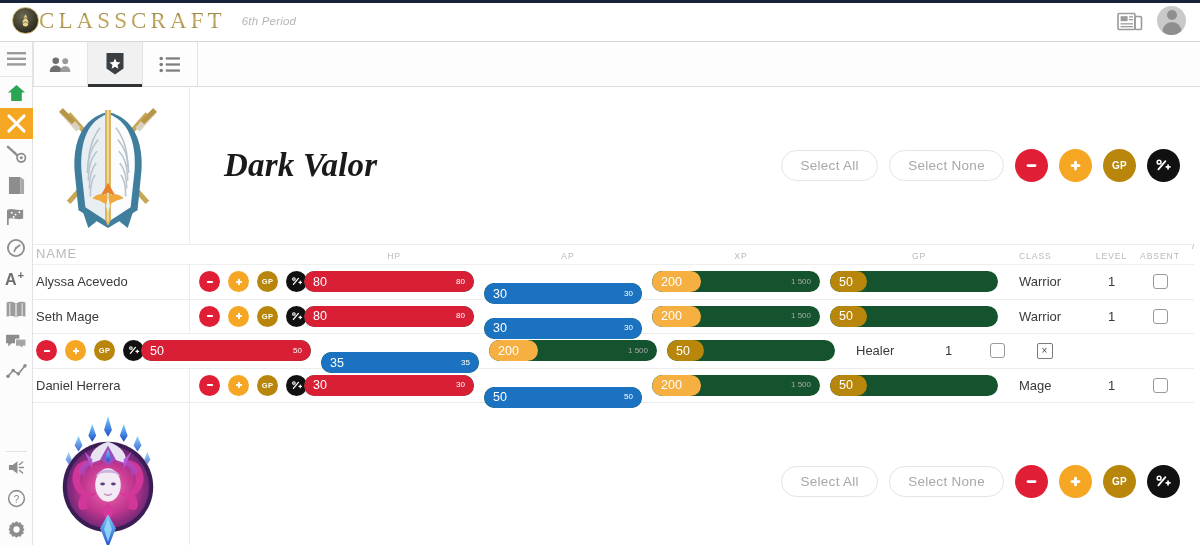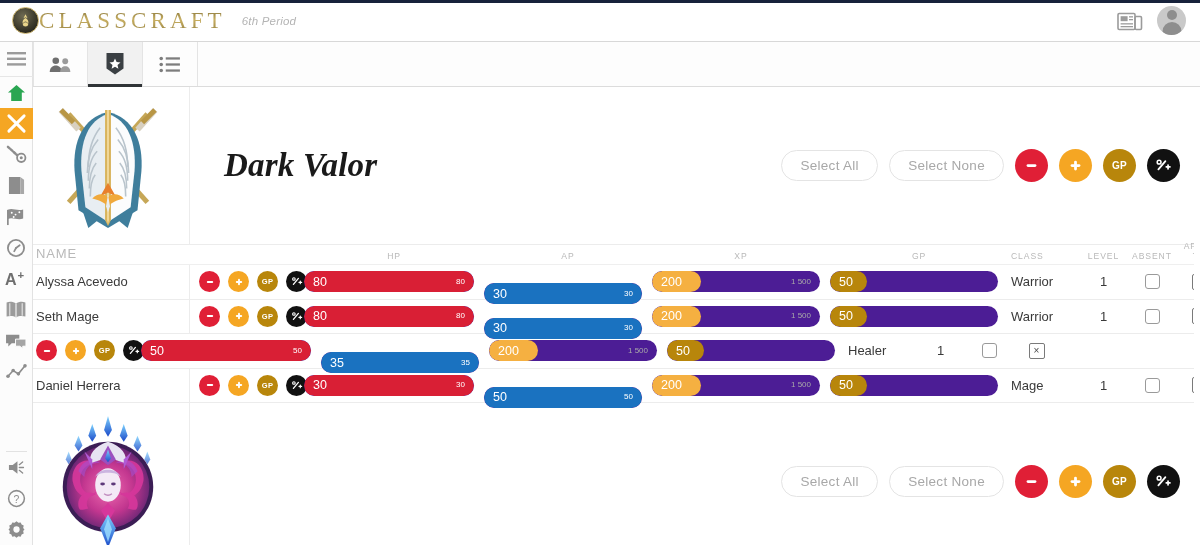--- a/index.html
+++ b/index.html
@@ -160,35 +160,35 @@
     display: flex; align-items: center; height: 34.5px;
     border-bottom: 1px solid #ececec;
     font-size: 13px; color: #3a3a3a;
   }
   .c-name   { width: 163px; flex: none; padding-left: 9px; border-right: 1px solid #ececec; height: 100%; display: flex; align-items: center; }
   .c-acts   { width: 114px; flex: none; display: flex; align-items: center; gap: 8px; padding-left: 9px; }
   .c-hp     { width: 180px; flex: none; }
   .c-ap     { width: 168px; flex: none; margin-top: 24px; }
   .c-xp     { width: 178px; flex: none; }
   .c-gp     { width: 178px; flex: none; }
-  .c-class  { width: 72px; flex: none; text-align: left; padding-left: 3px; }
+  .c-class  { width: 72px; flex: none; text-align: left; padding-left: 3px; margin-left: 8px; }
   .c-level  { width: 47px; flex: none; text-align: center; }
   .c-absent { width: 50px; flex: none; display: flex; justify-content: center; }
   .c-apply  { width: 45px; flex: none; display: flex; justify-content: center; }
 
   .colhead .c-name   { font-size: 13px; color:#b9b9b9; border-right: none; align-items: flex-end; padding-bottom: 3px; }
   .colhead .c-hp, .colhead .c-ap, .colhead .c-xp, .colhead .c-gp { text-align: center; padding-bottom: 3px; }
   .colhead .c-class, .colhead .c-level, .colhead .c-absent, .colhead .c-apply { padding-bottom: 3px; }
   .colhead .c-class { text-align: left; }
   .colhead .c-level, .colhead .c-absent, .colhead .c-apply { text-align: center; display: block; }
 
   
   .bar {
     position: relative; height: 21px; border-radius: 11px;
-    background: #4c1d95; overflow: hidden; width: 170px;
+    background: #14532d; overflow: hidden; width: 170px;
   }
   .bar .fill {
     position: absolute; left: 0; top: 0; bottom: 0; border-radius: 11px;
   }
   .bar .val {
     position: absolute; left: 9px; top: 50%; transform: translateY(-50%);
     font-size: 12.5px; color: #fff; font-weight: 400; line-height: 1;
   }
   .bar .max {
     position: absolute; right: 9px; top: 50%; transform: translateY(-50%);

